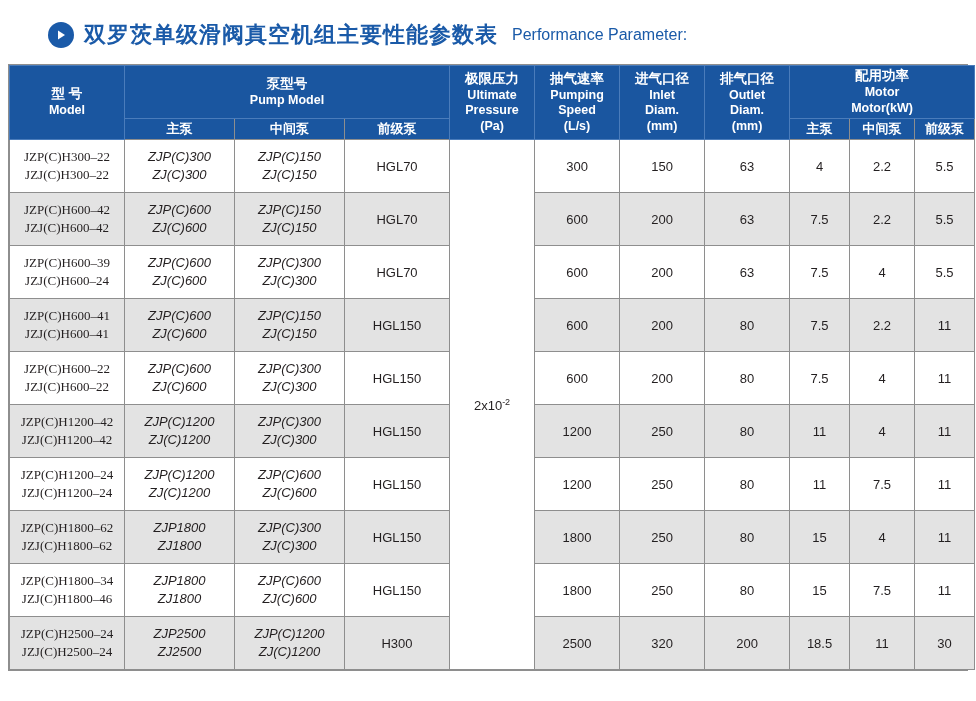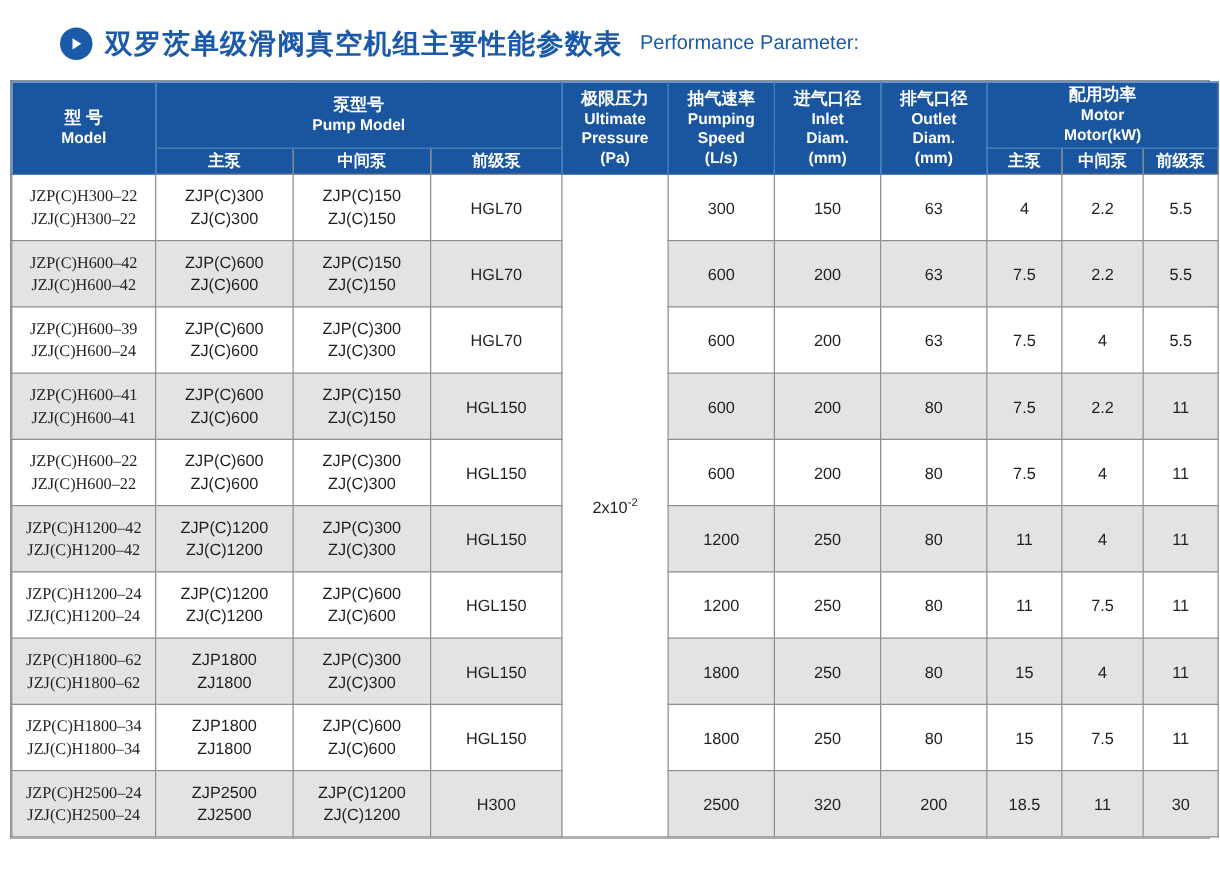--- a/index.html
+++ b/index.html
@@ -97,20 +97,21 @@
     text-align: left;
     padding-left: 6px;
     font-size: 13px;
     line-height: 1.45;
     white-space: nowrap;
     font-family: Liberation Serif, serif;
   }
   td.pumpcol {
     font-size: 13px;
     line-height: 1.45;
+    font-style: italic;
   }
   td.ult {
     background: #ffffff !important;
     font-size: 14px;
   }
   .sup { font-size: 9px; vertical-align: super; }
   .two-line span { display: block; }
 </style>
 </head>
 <body>
@@ -368,21 +369,21 @@
           <td>250</td>
           <td>80</td>
           <td>15</td>
           <td>4</td>
           <td>11</td>
         </tr>
 
         <tr class="odd">
           <td class="model two-line">
             <span>JZP(C)H1800–34</span>
-            <span>JZJ(C)H1800–34</span>
+            <span>JZJ(C)H1800–46</span>
           </td>
           <td class="pumpcol two-line">
             <span>ZJP1800</span>
             <span>ZJ1800</span>
           </td>
           <td class="pumpcol two-line">
             <span>ZJP(C)600</span>
             <span>ZJ(C)600</span>
           </td>
           <td>HGL150</td>

